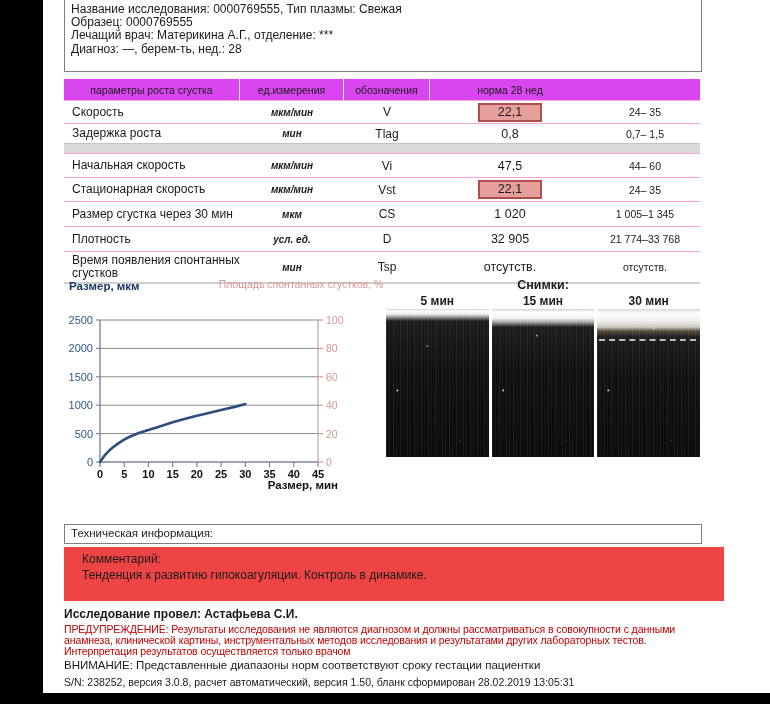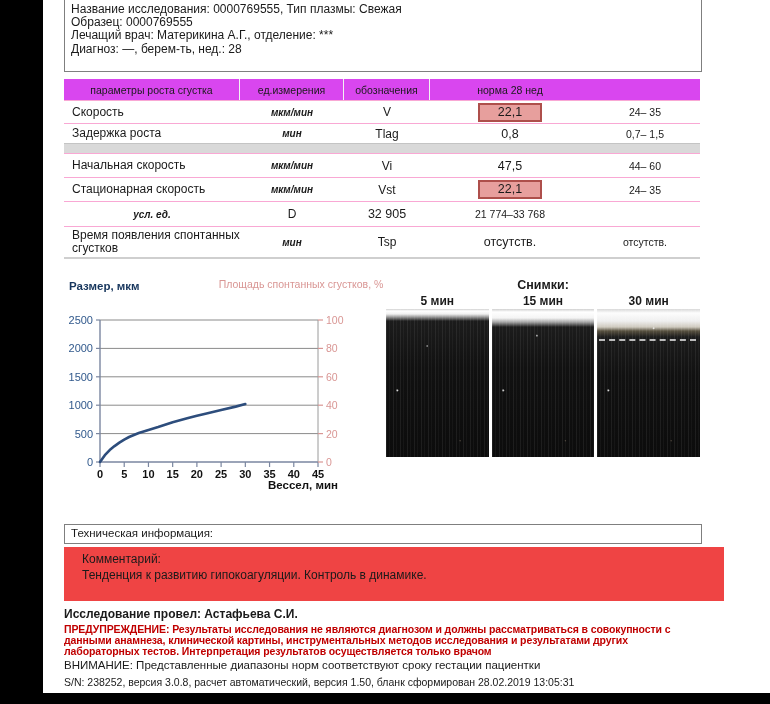--- a/index.html
+++ b/index.html
@@ -66,21 +66,21 @@
       repeating-linear-gradient(90deg, rgba(255,255,255,.07) 0 1px, transparent 1px 3px, rgba(255,255,255,.04) 3px 4px, transparent 4px 7px),
       linear-gradient(180deg,#d8d8d8 0,#fdfdfd 4px,#efefef 12px,#cfcabf 18px,#57503f 22px,#1c1c1c 28px,#111 45%,#0c0c0c 100%);
   }
   .dash-line{position:absolute;left:2px;top:30px;width:97px;border-top:2px dashed rgba(255,255,255,.7);}
 
   
   .tech{position:absolute;left:21px;top:524px;width:624px;height:14px;border:1px solid #7f7f7f;padding:2px 6px;font-size:11.5px;}
   .cmt{position:absolute;left:21px;top:547px;width:624px;height:46px;background:#ef4444;padding:4px 18px;}
   .cmt div{font-size:12px;line-height:16px;}
   .examiner{position:absolute;left:21px;top:607px;font-size:12px;font-weight:bold;}
-  .warn{position:absolute;left:21px;top:624px;width:640px;color:#c00000;font-size:10.5px;font-weight:bold;line-height:11px;letter-spacing:-0.1px;}
+  .warn{position:absolute;left:21px;top:624px;width:640px;color:#c00000;font-size:10.5px;font-weight:normal;line-height:11px;letter-spacing:-0.1px;}
   .attn{position:absolute;left:21px;top:659px;font-size:11.5px;}
   .ftr{position:absolute;left:21px;top:676px;font-size:10.5px;}
 </style>
 </head>
 <body>
 
 <div class="page">
 
   <div class="hdr">
       <div class="hline">Название исследования: 0000769555, Тип плазмы: Свежая</div>
@@ -124,20 +124,28 @@
         <div class="tr" style="height: 23px;">
           <div class="td param">Стационарная скорость</div>
           <div class="td unit">мкм/мин</div>
           <div class="td symbol">Vst</div>
           <div class="td value">
             <span class="flag">22,1</span>
           </div>
           <div class="td norm">24– 35</div>
         </div>
         <div class="tr" style="height: 24px;">
+          <div class="td param">Размер сгустка через 30 мин</div>
+          <div class="td unit">мкм</div>
+          <div class="td symbol">CS</div>
+          <div class="td value">1 020</div>
+          <div class="td norm">1 005–1 345</div>
+        </div>
+        <div class="tr" style="height: 24px;">
+          <div class="td param">Плотность</div>
           <div class="td unit">усл. ед.</div>
           <div class="td symbol">D</div>
           <div class="td value">32 905</div>
           <div class="td norm">21 774–33 768</div>
         </div>
         <div class="tr" style="height: 30px;">
           <div class="td param">Время появления спонтанных сгустков</div>
           <div class="td unit">мин</div>
           <div class="td symbol">Tsp</div>
           <div class="td value">отсутств.</div>
@@ -197,21 +205,21 @@
         <line x1="254" y1="127.19999999999999" x2="259" y2="127.19999999999999" stroke="#d99694" stroke-width="1.2"></line>
         <text x="262" y="131.2" text-anchor="start" class="rt">40</text>
         <line x1="254" y1="98.8" x2="259" y2="98.8" stroke="#d99694" stroke-width="1.2"></line>
         <text x="262" y="102.8" text-anchor="start" class="rt">60</text>
         <line x1="254" y1="70.39999999999999" x2="259" y2="70.39999999999999" stroke="#d99694" stroke-width="1.2"></line>
         <text x="262" y="74.39999999999999" text-anchor="start" class="rt">80</text>
         <line x1="254" y1="42" x2="259" y2="42" stroke="#d99694" stroke-width="1.2"></line>
         <text x="262" y="46" text-anchor="start" class="rt">100</text>
         <polyline points="36,184 40.84444444444445,177.184 45.68888888888889,172.072 50.53333333333333,168.096 55.37777777777778,164.688 60.22222222222222,161.564 65.06666666666666,159.008 74.75555555555556,155.032 84.44444444444444,151.90800000000002 94.13333333333333,149.06799999999998 108.66666666666666,144.24 123.2,140.264 132.88888888888889,137.708 142.57777777777778,135.43599999999998 157.11111111111111,132.028 171.64444444444445,128.62 181.33333333333331,126.06400000000001" fill="none" stroke="#2d4d7c" stroke-width="2.6" stroke-linecap="round" stroke-linejoin="round"></polyline>
       </svg>
-    <div class="ax-x-title">Вессел, мин</div>
+    <div class="ax-x-title">Размер, мин</div>
   </div>
 
   <div class="snaps">
     <div class="snaps-title">Снимки:</div>
     <div class="snap-labels">
         <div>5 мин</div>
         <div>15 мин</div>
         <div>30 мин</div>
       </div>
     <div class="photos">

